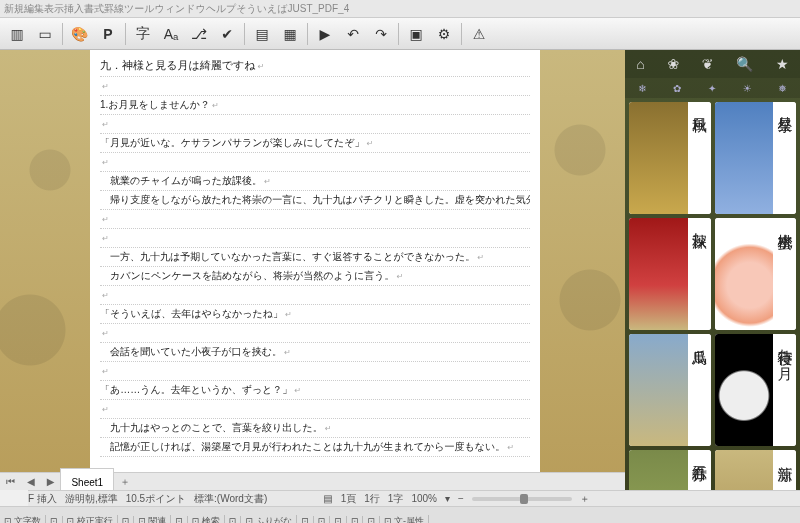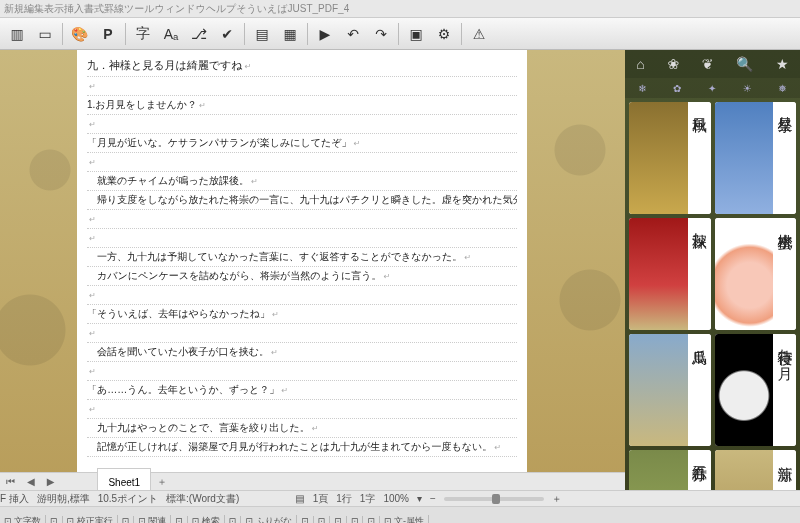--- a/index.html
+++ b/index.html
@@ -13,47 +13,47 @@
 .toolbar .sep { width: 1px; height: 22px; background: #bbb; margin: 0 2px; }
 
 .main { display: flex; height: 440px; }
 .editor-wrap { width: 625px; position: relative; background: #bfa96a; overflow: hidden; }
 .gears-bg { position: absolute; inset: 0; background: 
   radial-gradient(circle at 50px 120px, rgba(0,0,0,0.08) 20px, transparent 21px),
   radial-gradient(circle at 30px 280px, rgba(0,0,0,0.08) 35px, transparent 36px),
   radial-gradient(circle at 580px 100px, rgba(0,0,0,0.08) 25px, transparent 26px),
   radial-gradient(circle at 590px 250px, rgba(0,0,0,0.08) 30px, transparent 31px),
   linear-gradient(#c9b87e,#b89d5a); }
-.paper { position: absolute; left: 77px; top: 0; width: 450px; height: 440px; background: #fff; padding: 6px 10px; overflow: hidden; font-size: 10px; line-height: 1.6; color: #222; }
+.paper { position: absolute; left: 90px; top: 0; width: 450px; height: 440px; background: #fff; padding: 6px 10px; overflow: hidden; font-size: 10px; line-height: 1.6; color: #222; }
 .paper .line { border-bottom: 1px dotted #ccc; min-height: 14px; padding: 1px 0; white-space: nowrap; overflow: hidden; }
 .paper .line .mark { color: #aaa; font-size: 8px; margin-left: 2px; }
 .paper .title { font-size: 11px; }
 
 .sheet-tab { position: absolute; bottom: 0; left: 0; height: 18px; width: 625px; background: #e8e8e8; border-top: 1px solid #ccc; display: flex; align-items: center; font-size: 10px; }
 .sheet-tab .nav { padding: 0 6px; color: #666; }
-.sheet-tab .tab { padding: 8px 10px; background: #fff; border: 1px solid #ccc; border-bottom: none; margin-left: 37px; }
+.sheet-tab .tab { padding: 8px 10px; background: #fff; border: 1px solid #ccc; border-bottom: none; }
 
 .sidebar { width: 175px; background: linear-gradient(#4a5530,#3a4020); position: relative; overflow: hidden; }
 .side-tools { height: 28px; display: flex; align-items: center; justify-content: space-around; color: #ddd; background: rgba(0,0,0,0.25); }
 .side-tools span { font-size: 14px; }
 .side-icons { height: 20px; display: flex; align-items: center; justify-content: space-around; color: #aac; background: rgba(0,0,0,0.15); font-size: 10px; }
 .grid { display: grid; grid-template-columns: 1fr 1fr; gap: 4px; padding: 4px; }
 .tile { height: 112px; background: #fff; border-radius: 3px; position: relative; overflow: hidden; display: flex; }
 .tile .vlabel { writing-mode: vertical-rl; font-size: 15px; padding: 4px 2px; background: #fff; color: #222; font-family: serif; }
 .tile .thumb { flex: 1; }
 .t-wheat { background: linear-gradient(#8a7030,#c9a84d); }
 .t-tanabata { background: linear-gradient(#5080c0,#90b0e0); }
 .t-red { background: linear-gradient(#a01818,#d04040 60%,#c9b87e); }
 .t-peach { background: radial-gradient(circle at 60% 60%,#f8c8b8 30%,#f0a080 50%,#fff 55%); }
 .t-karasu { background: linear-gradient(#88aacc,#c9b87e); }
 .t-moon { background: radial-gradient(circle at 50% 55%,#eee 35%,#000 38%); }
 .t-ware { background: linear-gradient(#7a8a4a,#9aac5a); }
 .t-shin { background: linear-gradient(#c9b87e,#a89050); }
 
-.statusbar { height: 16px; background: #e8e8e8; border-top: 1px solid #ccc; display: flex; align-items: center; padding: 0 0; gap: 8px; font-size: 10px; color: #555; }
+.statusbar { height: 16px; background: #e8e8e8; border-top: 1px solid #ccc; display: flex; align-items: center; padding: 0 0; gap: 8px; font-size: 10px; color: #555; margin-left: 28px; }
 .statusbar .zoom-slider { width: 100px; height: 4px; background: #ccc; position: relative; border-radius: 2px; }
 .statusbar .zoom-slider::after { content:''; position: absolute; left: 48px; top: -3px; width: 8px; height: 10px; background: #888; border-radius: 2px; }
 
 .bottombar { height: 17px; background: #e0e0e0; border-top: 1px solid #ccc; display: flex; align-items: center; font-size: 9px; color: #555; }
 .bottombar .tab { padding: 0 4px; border-right: 1px solid #bbb; margin-top: 12px; }
 </style>
 </head>
 <body>
 
 <div class="menubar">

